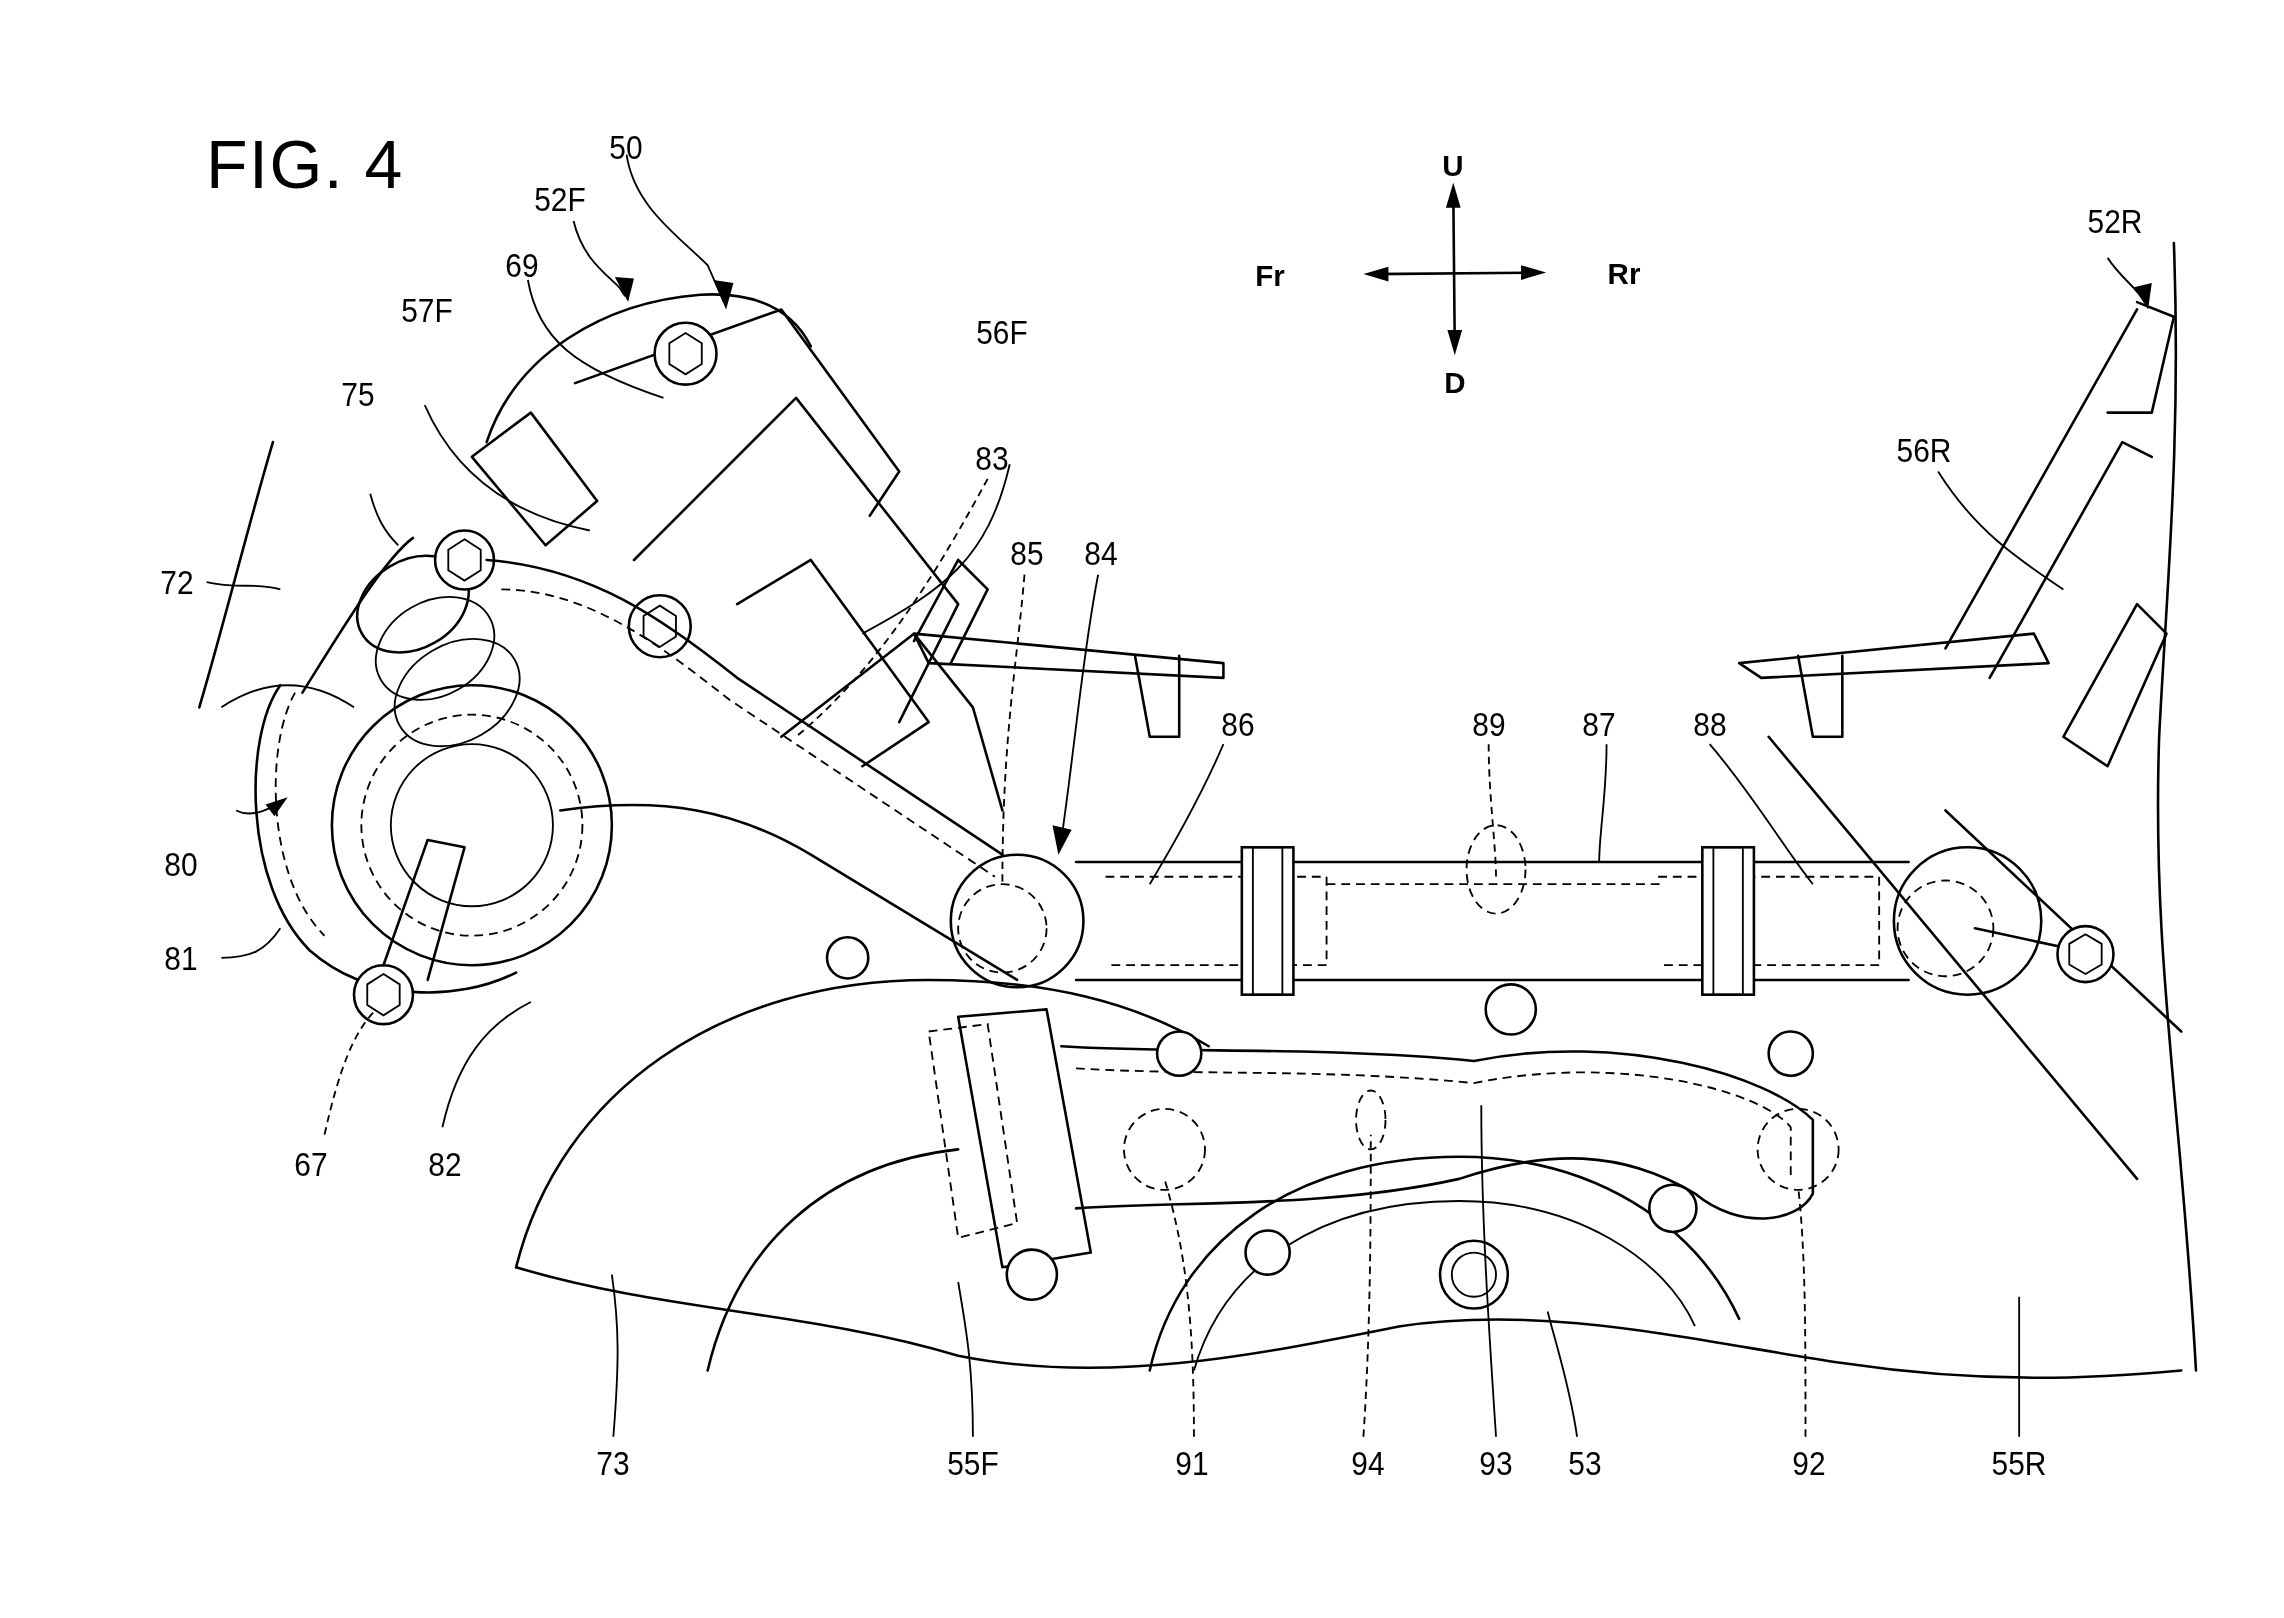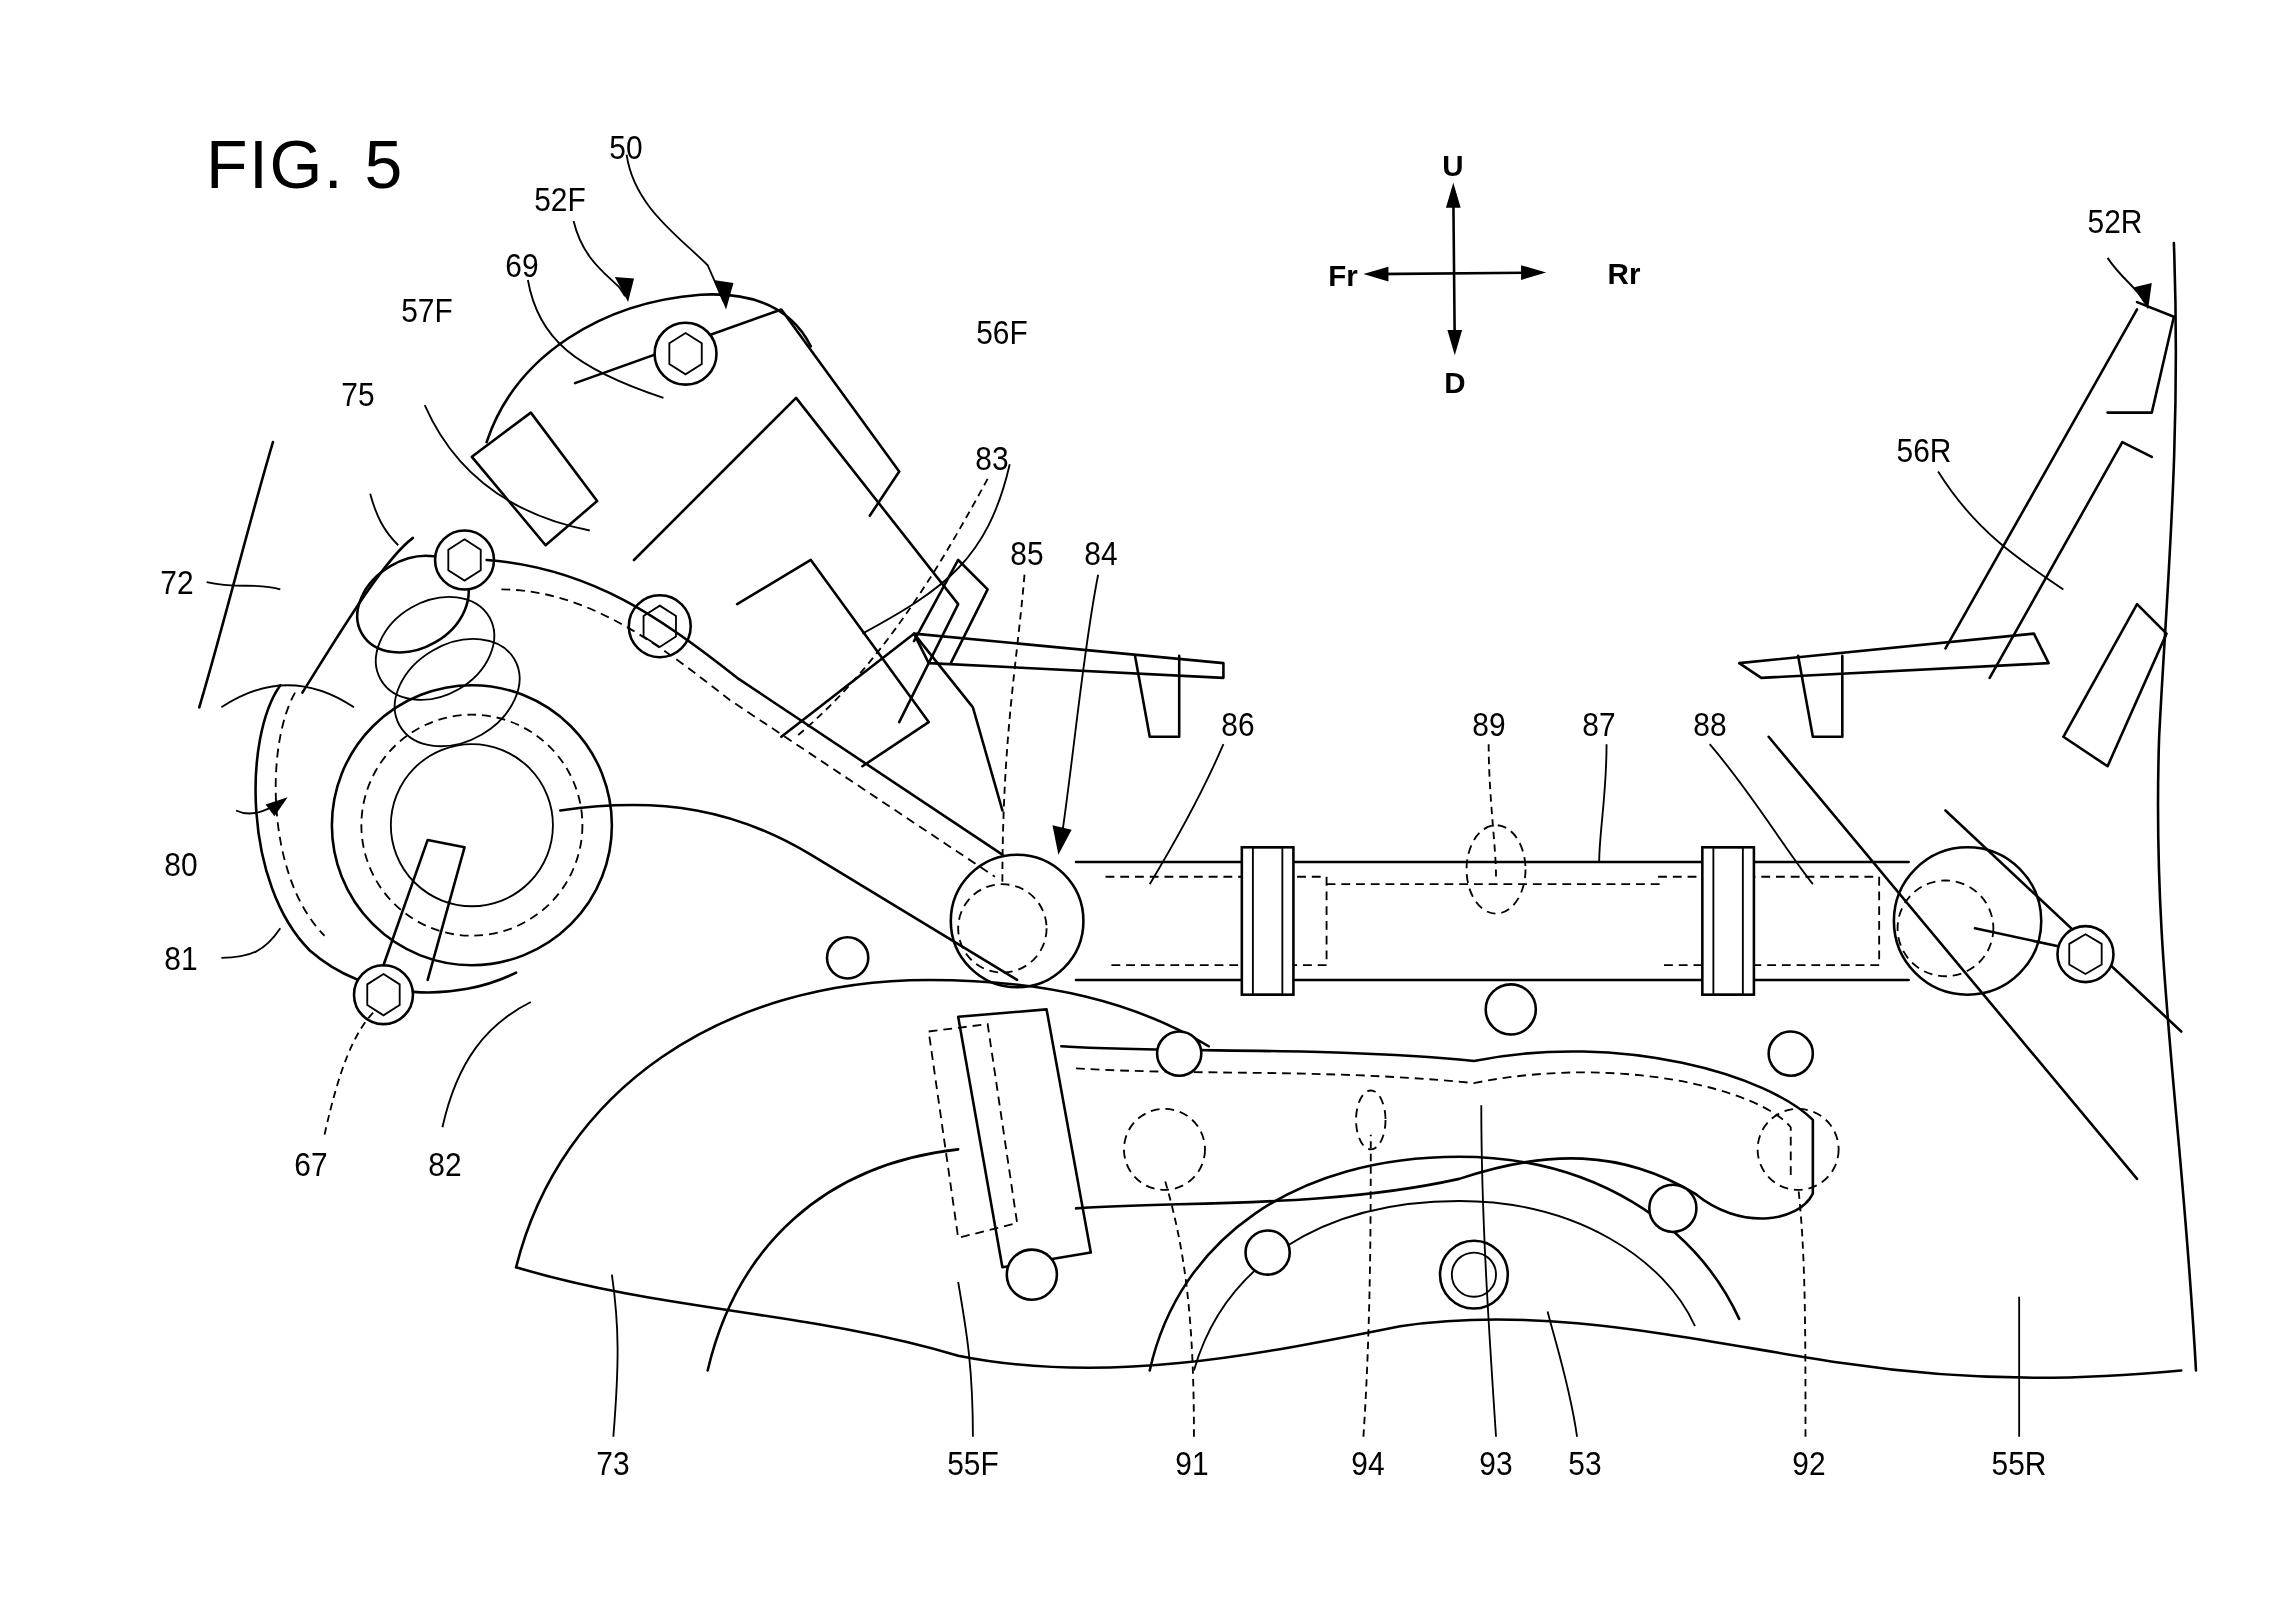--- a/index.html
+++ b/index.html
@@ -169,25 +169,25 @@
     <path class="lead" d="M1320,1950 C1320,1850 1310,1800 1300,1740"></path>
     <path class="leaddash" d="M1620,1950 C1620,1800 1610,1700 1580,1600"></path>
     <path class="leaddash" d="M1850,1950 C1860,1800 1860,1650 1860,1540"></path>
     <path class="lead" d="M2030,1950 C2020,1800 2010,1650 2010,1500"></path>
     <path class="lead" d="M2140,1950 C2130,1880 2110,1820 2100,1780"></path>
     <path class="leaddash" d="M2450,1950 C2450,1800 2450,1700 2440,1610"></path>
     <path class="lead" d="M2740,1950 C2740,1850 2740,1800 2740,1760"></path>
   </g>
 </svg>
 
-<div class="fig-title">FIG. 5</div>
+<div class="fig-title">FIG. 4</div>
 
 <div class="dir" style="left:1453px; top:166px;">U</div>
 <div class="dir" style="left:1455px; top:383px;">D</div>
-<div class="dir" style="left:1343px; top:276px;">Fr</div>
+<div class="dir" style="left:1270px; top:276px;">Fr</div>
 <div class="dir" style="left:1624px; top:274px;">Rr</div>
 
 <div class="ref" style="left:626px; top:147px;">50</div>
 <div class="ref" style="left:560px; top:199px;">52F</div>
 <div class="ref" style="left:2115px; top:221px;">52R</div>
 <div class="ref" style="left:1585px; top:1463px;">53</div>
 <div class="ref" style="left:973px; top:1463px;">55F</div>
 <div class="ref" style="left:2019px; top:1463px;">55R</div>
 <div class="ref" style="left:1002px; top:332px;">56F</div>
 <div class="ref" style="left:1924px; top:450px;">56R</div>

